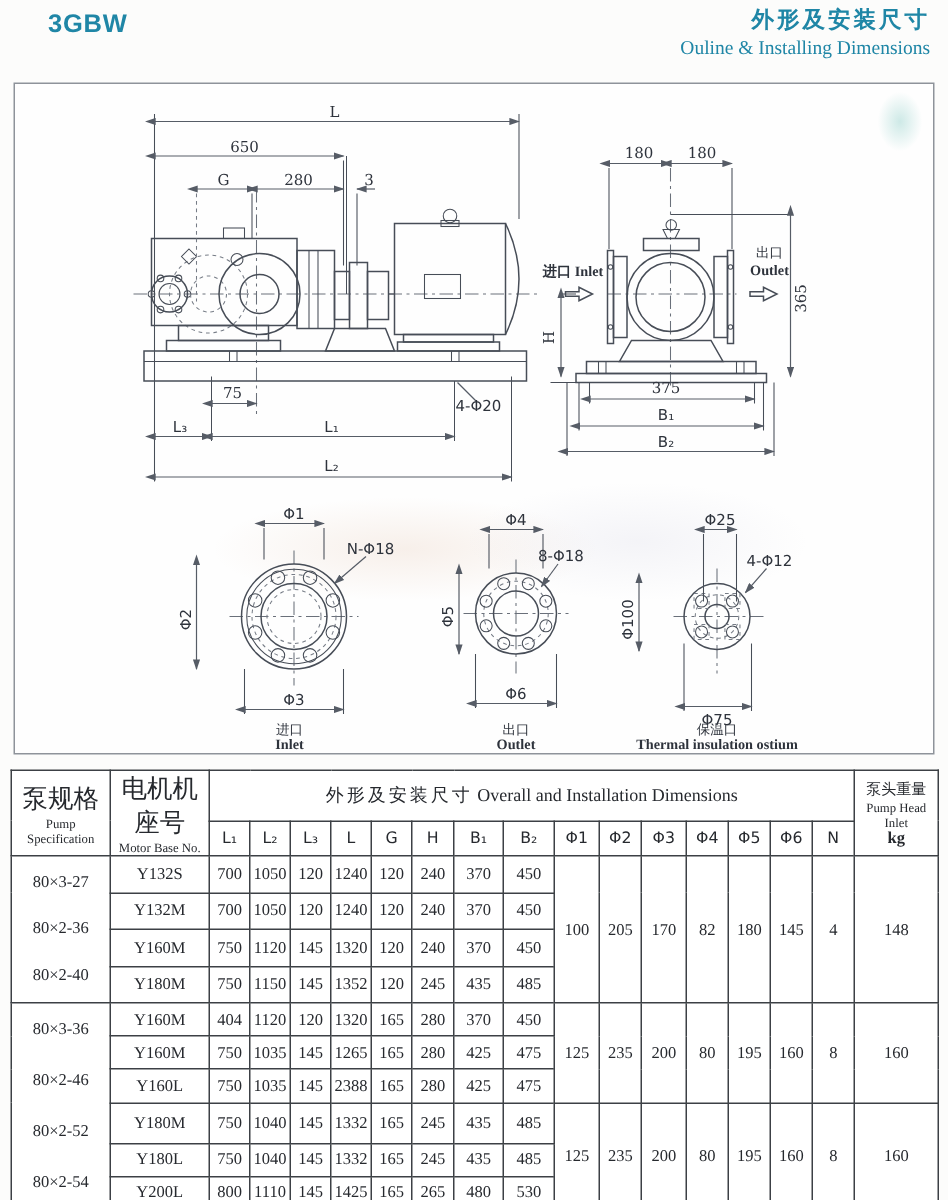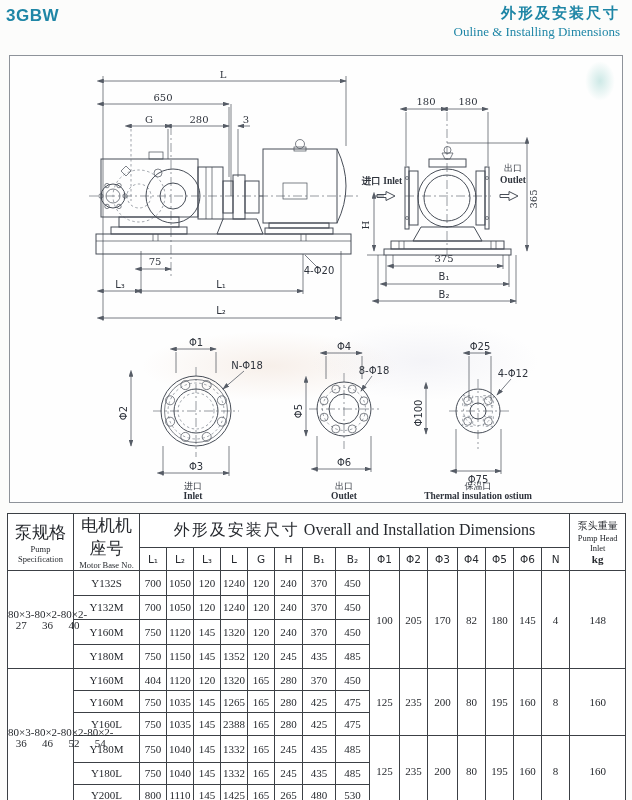--- a/index.html
+++ b/index.html
@@ -2,21 +2,21 @@
 <html><head>
 <meta charset="utf-8">
 <style>
   html,body{margin:0;padding:0;}
   body{
     width:632px;height:800px;position:relative;overflow:hidden;
     background:#fcfcfb;font-family:"Liberation Serif",serif;color:#26292e;
   }
   
   .brand{
-    position:absolute;left:6px;top:6px;font-family:"Liberation Sans",sans-serif;
+    position:absolute;left:32px;top:6px;font-family:"Liberation Sans",sans-serif;
     font-size:17px;font-weight:bold;color:#1f86a6;letter-spacing:.5px;
   }
   .hdr-right{position:absolute;right:12px;top:4px;text-align:right;color:#1f86a6;}
   .hdr-cn{font-size:15px;font-weight:bold;font-family:"DejaVu Sans",sans-serif;letter-spacing:2px;}
   .hdr-en{font-size:13px;font-family:"Liberation Serif",serif;margin-top:1px;}
   
   .draw-box{
     position:absolute;left:9px;top:55px;width:612px;height:446px;
     border:1px solid #8e939a;background:#fefefe;
   }
@@ -41,28 +41,28 @@
     border-collapse:collapse;table-layout:fixed;background:#fff;
     font-family:"Liberation Serif",serif;font-size:11px;color:#26292e;
   }
   table.dims th,table.dims td{
     border:1px solid #3c4045;text-align:center;vertical-align:middle;padding:0;
     font-weight:normal;
   }
   table.dims{border:1.5px solid #3c4045;}
   .hcn{font-size:17px;font-family:"DejaVu Sans",sans-serif;}
   .hen{font-size:8.5px;}
-  .htitle{font-size:16px;}
+  .htitle{font-size:12px;}
   .htitle .cn{font-family:"DejaVu Sans",sans-serif;letter-spacing:2px;}
   .sub{font-size:10.5px;font-family:"DejaVu Sans",sans-serif;}
   .kgu{font-size:11px;font-weight:bold;}
   tr.hr1{height:26px;} tr.hr2{height:18px;}
   tr.g0{height:24.5px;} tr.g1{height:22.2px;}
   tr.group-start td{border-top:1.5px solid #3c4045;}
-  .spec-wrap{display:flex;flex-direction:row;justify-content:space-around;align-items:center;}
+  .spec-wrap{display:flex;flex-direction:column;justify-content:space-around;align-items:center;}
   .spec-wrap div{line-height:1;}
 </style>
 </head>
 <body>
 
 <div class="brand">3GBW</div>
 <div class="hdr-right">
   <div class="hdr-cn">外形及安装尺寸</div>
   <div class="hdr-en">Ouline &amp; Installing Dimensions</div>
 </div>

